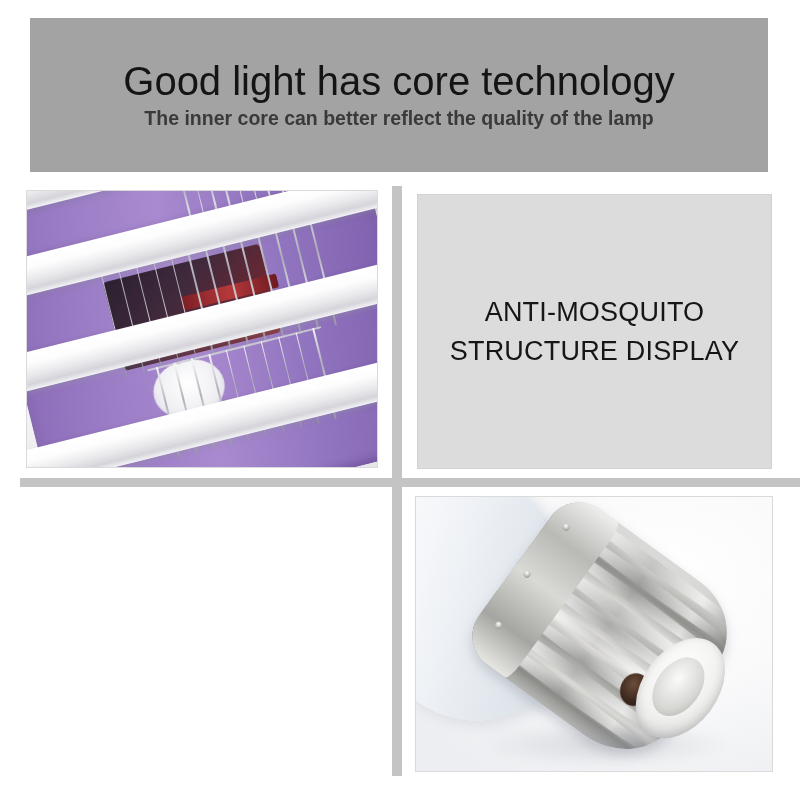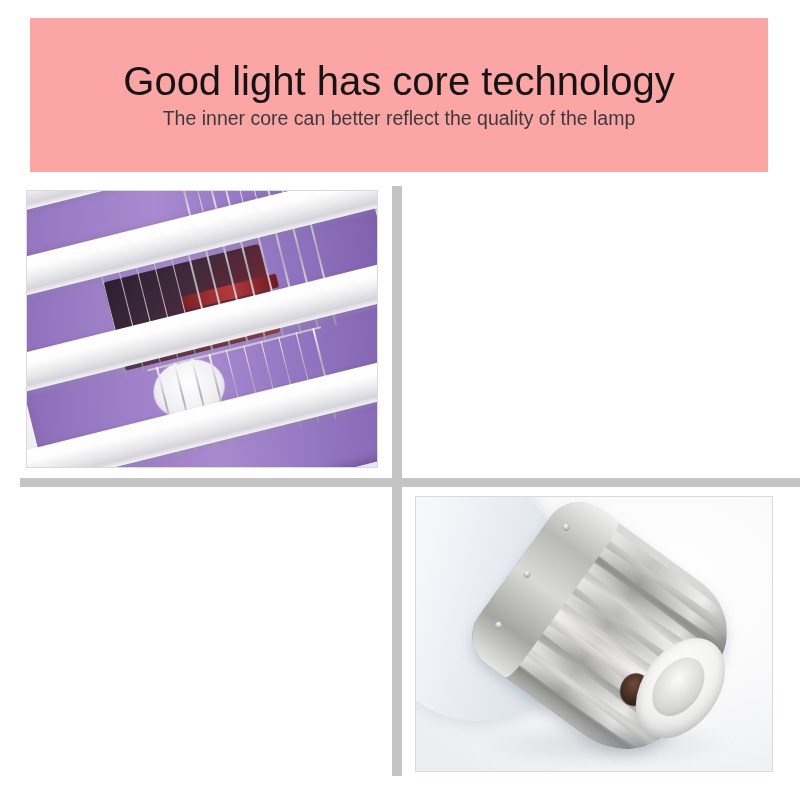--- a/index.html
+++ b/index.html
@@ -21,38 +21,38 @@
     background: #ffffff;
   }
 
   
   .header-band {
     position: absolute;
     left: 30px;
     top: 18px;
     width: 738px;
     height: 154px;
-    background: #fca5a5;
+    background: #a3a3a3;
     display: flex;
     flex-direction: column;
     align-items: center;
     justify-content: center;
   }
   .header-title {
     font-size: 40px;
     font-weight: 400;
     color: #141414;
     letter-spacing: 0px;
     line-height: 1.05;
     white-space: nowrap;
     margin: 0 0 6px 0;
   }
   .header-subtitle {
     font-size: 19.5px;
-    font-weight: 400;
+    font-weight: 700;
     color: #3a3a3a;
     line-height: 1.1;
     white-space: nowrap;
     margin: 0;
   }
 
   
   .divider-h {
     position: absolute;
     left: 20px;
@@ -395,20 +395,26 @@
 
           <div class="slat s0"></div>
           <div class="slat s1"></div>
           <div class="slat s2"></div>
           <div class="slat s3"></div>
         </div>
       </div>
     </div>
   </div>
 
+  <div class="panel panel-tr">
+    <div class="text-panel">
+      <div class="panel-caption">ANTI-MOSQUITO
+STRUCTURE DISPLAY</div>
+    </div>
+  </div>
 
 
   <div class="panel panel-br">
     <div class="photo-frame">
       <div class="screw-photo">
         <div class="bulb-glass"></div>
         <div class="screw-body">
           <div class="screw-barrel">
             <div class="thread" style="top:4%"></div>
             <div class="thread" style="top:14%"></div>

